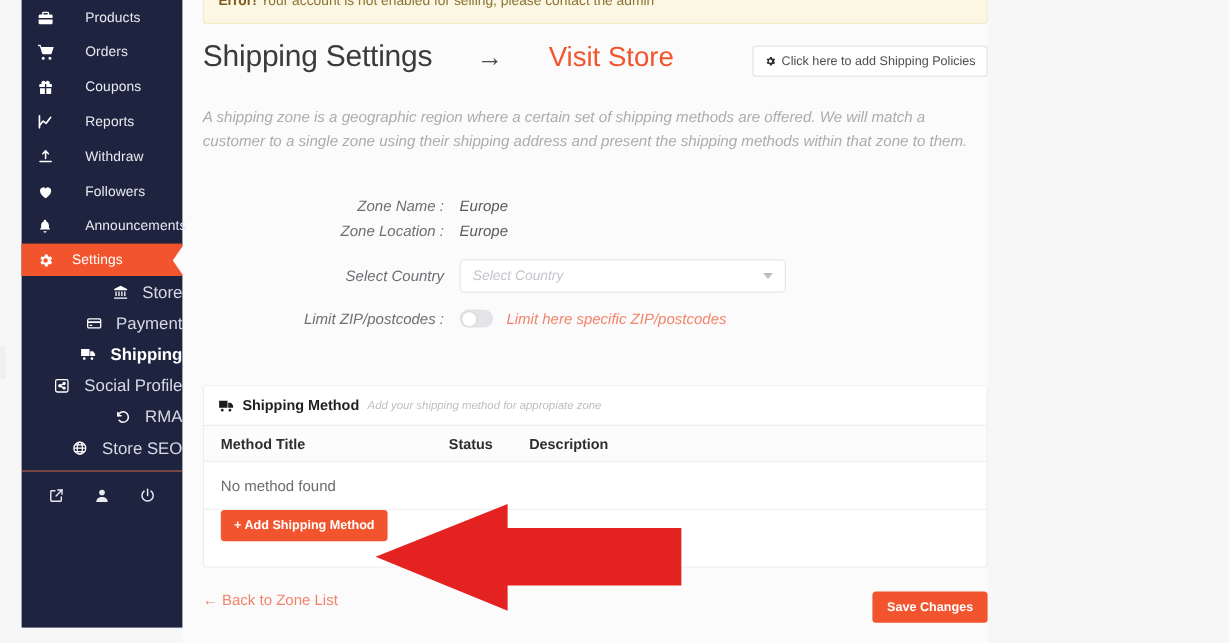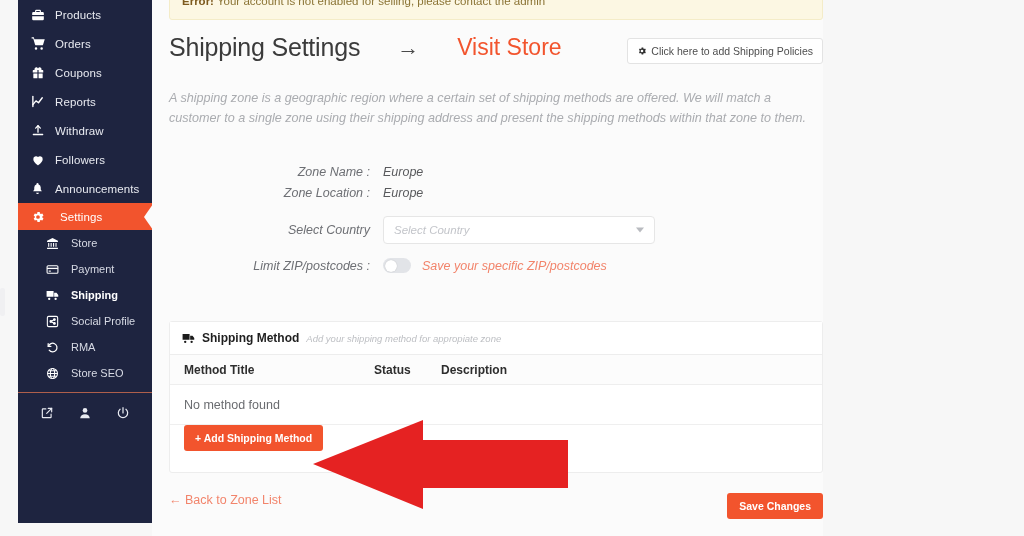--- a/index.html
+++ b/index.html
@@ -43,21 +43,21 @@
   }
   .nav-item .ico {
     width: 20px;
     display: inline-flex;
     align-items: center;
     justify-content: flex-start;
     flex: 0 0 20px;
     color: #ffffff;
   }
   .nav-item .ico svg { display:block; }
-  .nav-item .lbl { margin-left: 4px; white-space: nowrap; }
+  .nav-item .lbl { margin-left: 20px; white-space: nowrap; }
 
   .nav-item.active {
     background: #f2542d;
     font-weight: normal;
     color: #fff;
     height: 27px;
   }
   .nav-item.active .lbl { margin-left: 9px; }
   .nav-item.active::after {
     content: "";
@@ -69,21 +69,22 @@
     border-bottom: 13px solid transparent;
     border-right: 9px solid #fbfbfb;
   }
 
   .sub-item {
     display: flex;
     align-items: center;
     height: 26px;
     padding-left: 28px;
     color: #d7dae4;
-    font-size: 11px;
+    font-size: 14px;
+    justify-content: flex-end;
   }
   .sub-item .ico {
     width: 18px; flex: 0 0 18px;
     display: inline-flex; align-items: center;
     color: #fff;
   }
   .sub-item .lbl { margin-left: 7px; white-space: nowrap; }
   .sub-item.current { color: #ffffff; font-weight: bold; }
 
   .side-sep {
@@ -544,21 +545,21 @@
             <span class="select-ph">Select Country</span>
             <span class="caret"></span>
           </div>
         </div>
 
         <div class="frow">
           <div class="flabel">Limit ZIP/postcodes :</div>
           <div class="toggle">
             <span class="knob"></span>
           </div>
-          <div class="zip-hint">Save your specific ZIP/postcodes</div>
+          <div class="zip-hint">Limit here specific ZIP/postcodes</div>
         </div>
 
       </div>
 
       <div class="panel">
         <div class="panel-head">
           <span class="truck">
             <svg width="14" height="14" viewBox="0 0 24 24" fill="currentColor">
                 <path d="M1 5h12v10H1V5zm13 3h4l3 4v3h-7V8zM5.5 16.5a2 2 0 1 1 0 4 2 2 0 0 1 0-4zm11 0a2 2 0 1 1 0 4 2 2 0 0 1 0-4z"></path>
               </svg>

